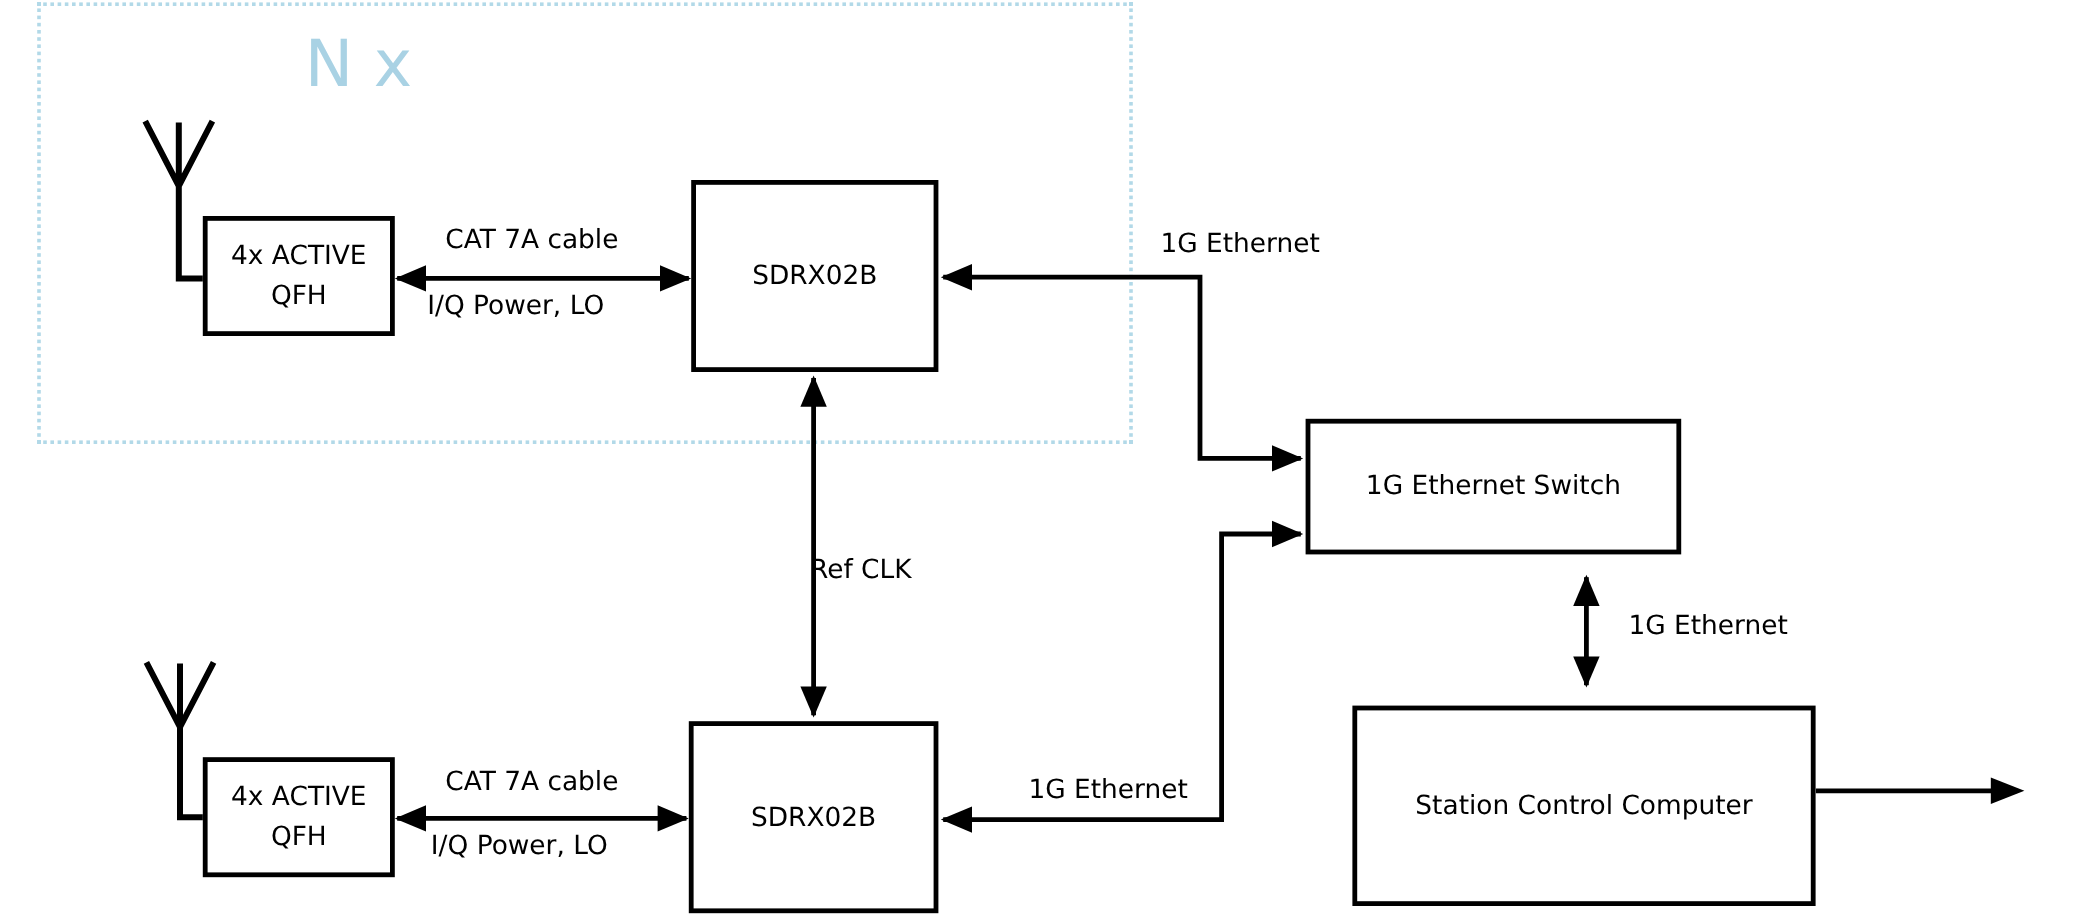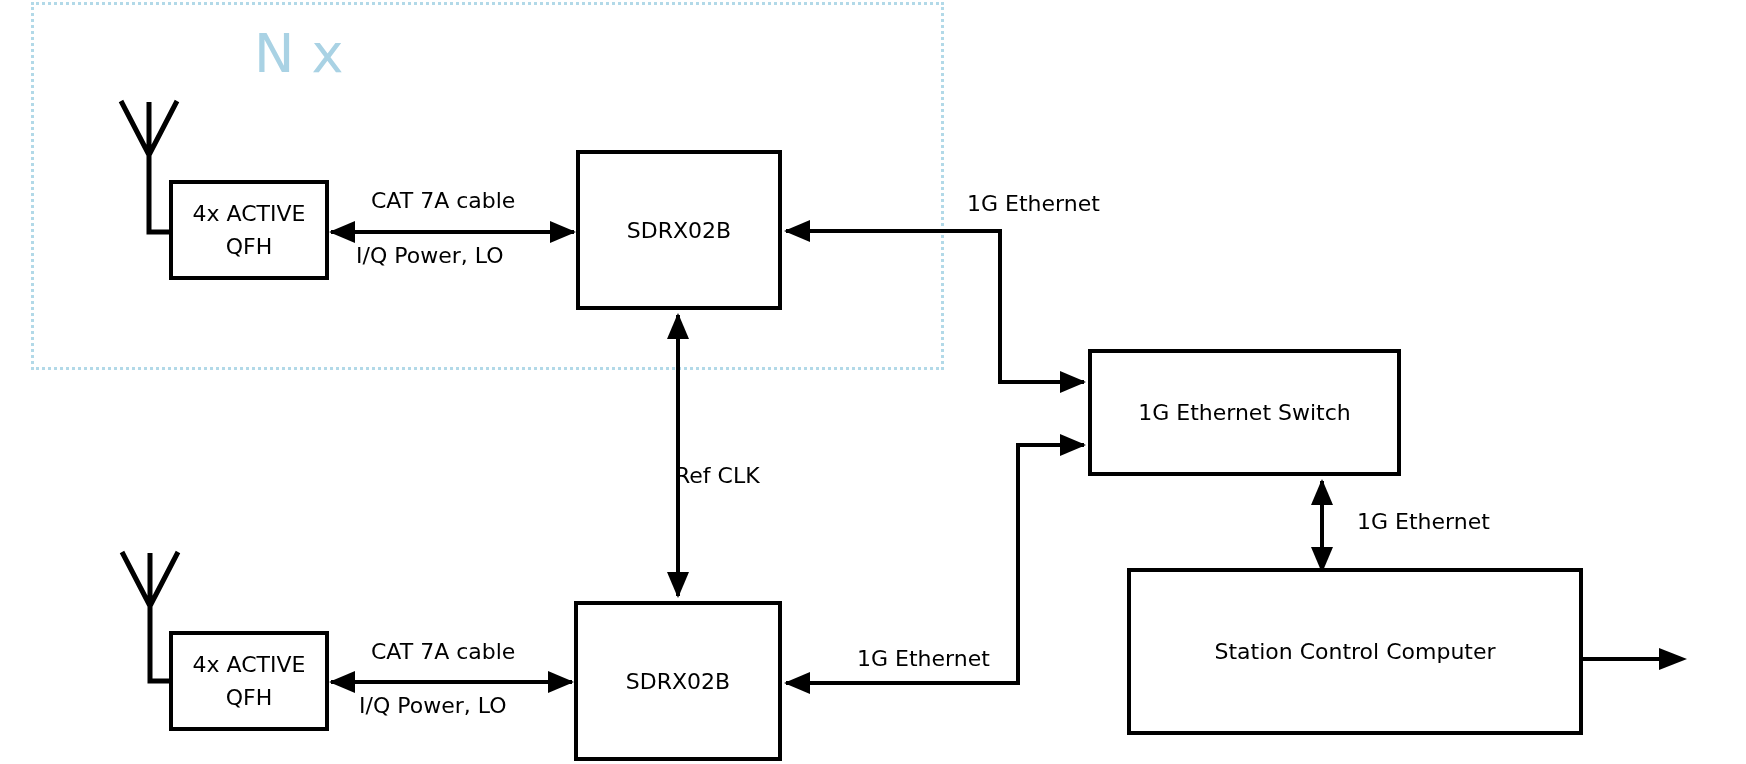--- a/index.html
+++ b/index.html
@@ -125,25 +125,25 @@
     <div>
       <span style="display:block">4x ACTIVE</span>
       <span style="display:block">QFH</span>
     </div>
   </div>
 
   <div class="box" style="left:545px;top:601px;width:208px;height:160px">
     <span>SDRX02B</span>
   </div>
 
-  <div class="box" style="left:1059px;top:349px;width:313px;height:127px">
+  <div class="box" style="left:1059px;top:349px;width:313px;height:113px">
     <span>1G Ethernet Switch</span>
   </div>
 
-  <div class="box" style="left:1098px;top:568px;width:456px;height:167px">
+  <div class="box" style="left:1098px;top:588px;width:386px;height:167px">
     <span>Station Control Computer</span>
   </div>
 
   <div class="lbl" style="left:342px;top:188px">CAT 7A cable</div>
   <div class="lbl" style="left:327px;top:243px">I/Q Power, LO</div>
   <div class="lbl" style="left:938px;top:191px">1G Ethernet</div>
   <div class="lbl" style="left:646px;top:463px">Ref CLK</div>
   <div class="lbl" style="left:828px;top:646px">1G Ethernet</div>
   <div class="lbl" style="left:1328px;top:509px">1G Ethernet</div>
   <div class="lbl" style="left:342px;top:639px">CAT 7A cable</div>

